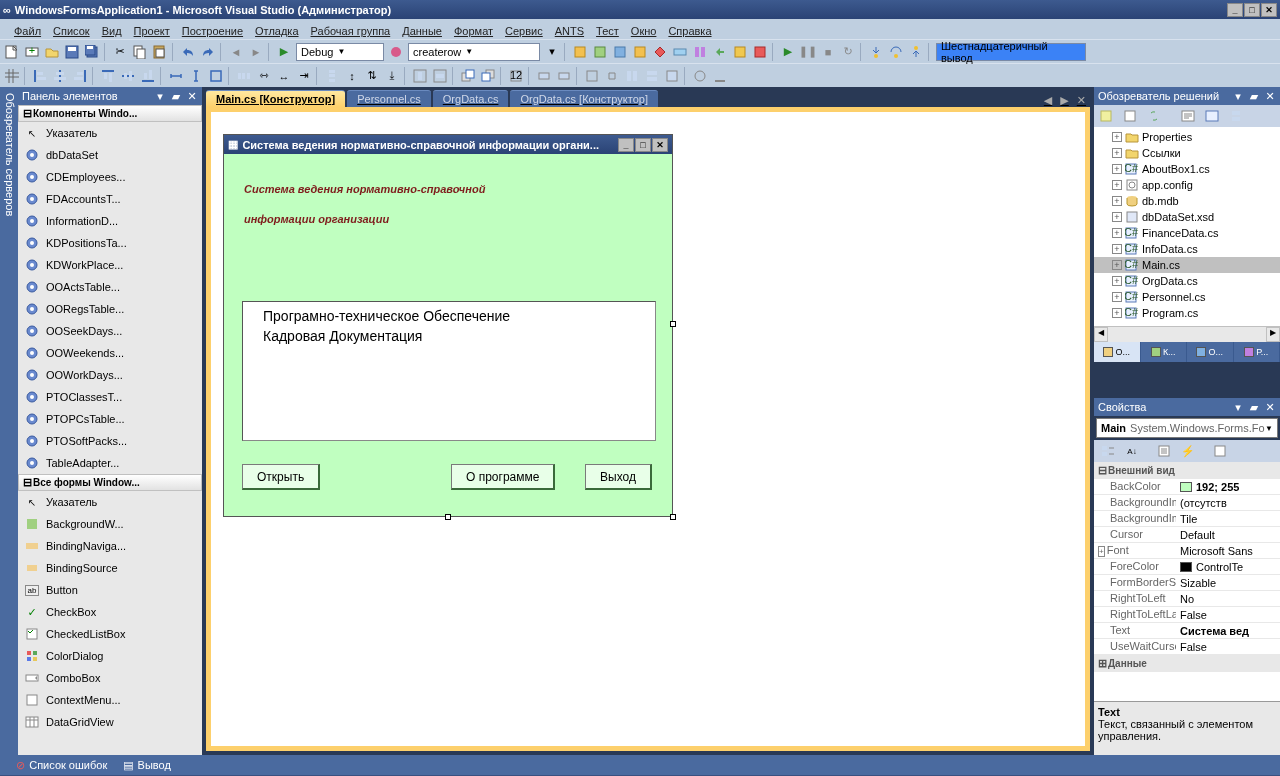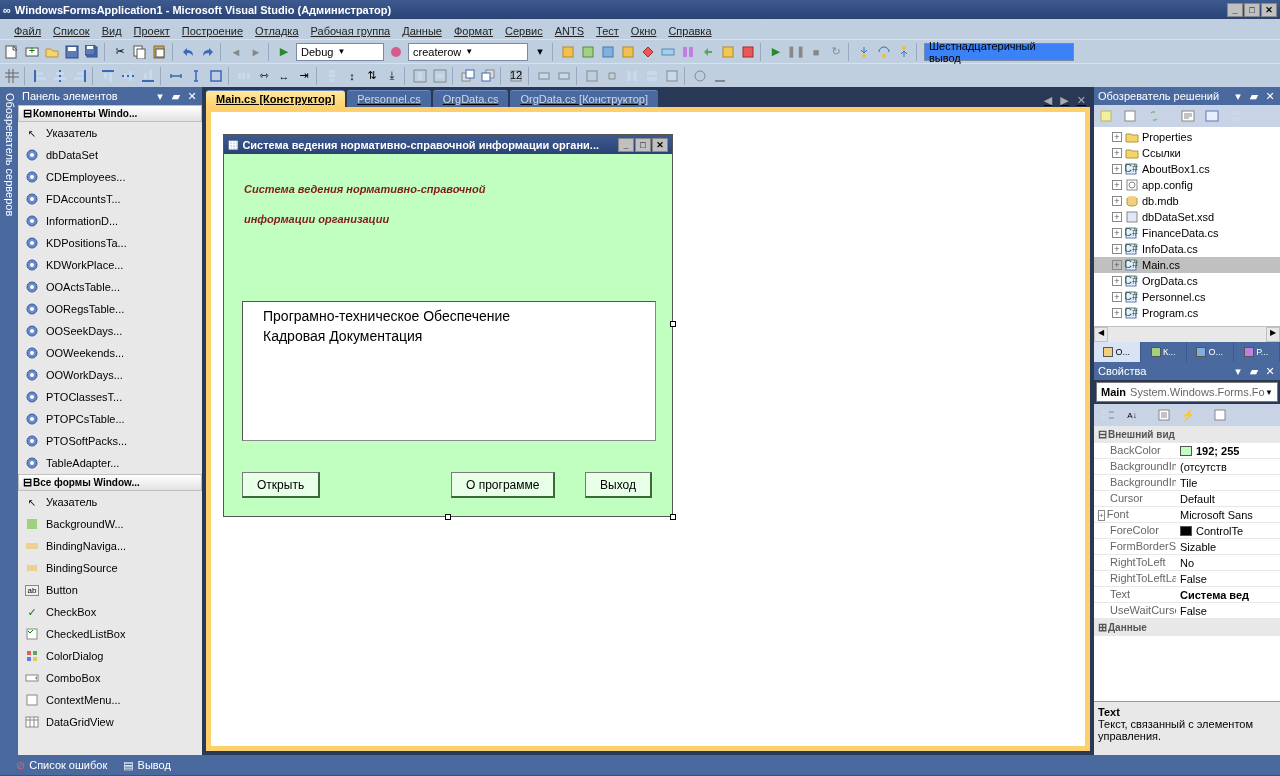--- a/index.html
+++ b/index.html
@@ -43,24 +43,24 @@
 .designer { flex: 1; background: #fff; border: 5px solid #fdd06c; margin: 0 4px 4px; position: relative; overflow: hidden; }
 
 .form-win { position: absolute; left: 12px; top: 22px; width: 450px; height: 383px; border: 1px solid #555; }
 .form-title { height: 19px; background: linear-gradient(to bottom, #3d5a8f, #2a4375); color: #fff; display: flex; align-items: center; padding: 0 4px; font-weight: bold; font-size: 11px; }
 .form-title .spacer { flex: 1; }
 .form-title .winbtn { width: 16px; height: 14px; background: #c0c0c0; border: 1px solid #888; margin-left: 1px; display:flex;align-items:center;justify-content:center;color:#000;font-size:9px; }
 .form-body { background: #c0ffc0; height: calc(100% - 19px); position: relative; }
 .form-heading { font-family: "Times New Roman", serif; font-style: italic; font-weight: bold; font-size: 19px; color: #7f1d1d; text-align: left; padding: 18px 20px 8px; line-height: 1.6; }
 .listbox { position: absolute; left: 18px; top: 147px; width: 414px; height: 140px; background: #fff; border: 1px solid #888; border-top-color:#555; border-left-color:#555; padding: 4px 0; }
 .listbox div { padding: 2px 20px; font-size: 14px; font-family: Arial, sans-serif; }
-.formbtn { position: absolute; bottom: 18px; height: 26px; background: #e8ffe8; border: 1px solid #7a7a7a; border-bottom: 2px solid #3a6a3a; border-right: 2px solid #3a6a3a; font-size: 12px; cursor: pointer; padding: 0 14px; }
+.formbtn { position: absolute; bottom: 26px; height: 26px; background: #e8ffe8; border: 1px solid #7a7a7a; border-bottom: 2px solid #3a6a3a; border-right: 2px solid #3a6a3a; font-size: 12px; cursor: pointer; padding: 0 14px; }
 .selhandle { position: absolute; width: 6px; height: 6px; background: #fff; border: 1px solid #000; }
 
-.right { width: 186px; display: flex; flex-direction: column; }
+.right { width: 186px; display: flex; flex-direction: column; gap: 36px; }
 .sol-tools { height: 22px; background: #c8d4e6; display: flex; align-items: center; padding: 0 2px; gap: 4px; }
 .sol-body { flex: 1; background: #fff; overflow: auto; padding: 2px 0; min-height:0; }
 .tree-row { display: flex; align-items: center; padding: 1px 0 1px 18px; cursor: pointer; white-space: nowrap; }
 .tree-row .exp { width: 10px; height: 10px; border: 1px solid #888; text-align: center; line-height: 8px; font-size: 9px; margin-right: 2px; color: #555; }
 .tree-row .ico { width: 16px; height: 14px; margin-right: 2px; display:flex;align-items:center;justify-content:center; }
 .tree-row.sel { background: #c0c0c0; }
 .sol-scroll { height: 16px; background: #e8e8e8; border-top:1px solid #c0c0c0; display:flex; }
 .sol-bottom-tabs { height: 20px; background: #4a6a9f; display: flex; align-items: stretch; }
 .sol-bottom-tabs .bt { flex: 1; display:flex; align-items:center; justify-content:center; color:#fff; font-size:9px; border-right:1px solid #3a5a8f; cursor:pointer; }
 .sol-bottom-tabs .bt.active { background: #d8e4f5; color:#000; }
@@ -177,21 +177,21 @@
   <div class="tb-btn" style="color:#2a8a2a">▶</div>
   <div class="tb-dropdown" style="width:88px">
       <span>Debug</span>
       <span class="arrow">▼</span>
     </div>
   <div class="tb-btn">
       <svg width="14" height="14">
         <circle cx="7" cy="7" r="5" fill="#d85a8a"></circle>
       </svg>
     </div>
-  <div class="tb-dropdown" style="width:120px">
+  <div class="tb-dropdown" style="width:132px">
       <span>createrow</span>
       <span class="arrow">▼</span>
     </div>
   <div class="tb-btn">▾</div>
   <div class="tb-sep"></div>
   <div class="tb-btn">
       <svg width="14" height="14">
         <rect x="2" y="2" width="10" height="10" fill="#f2c050" stroke="#b88a20"></rect>
       </svg>
     </div>

